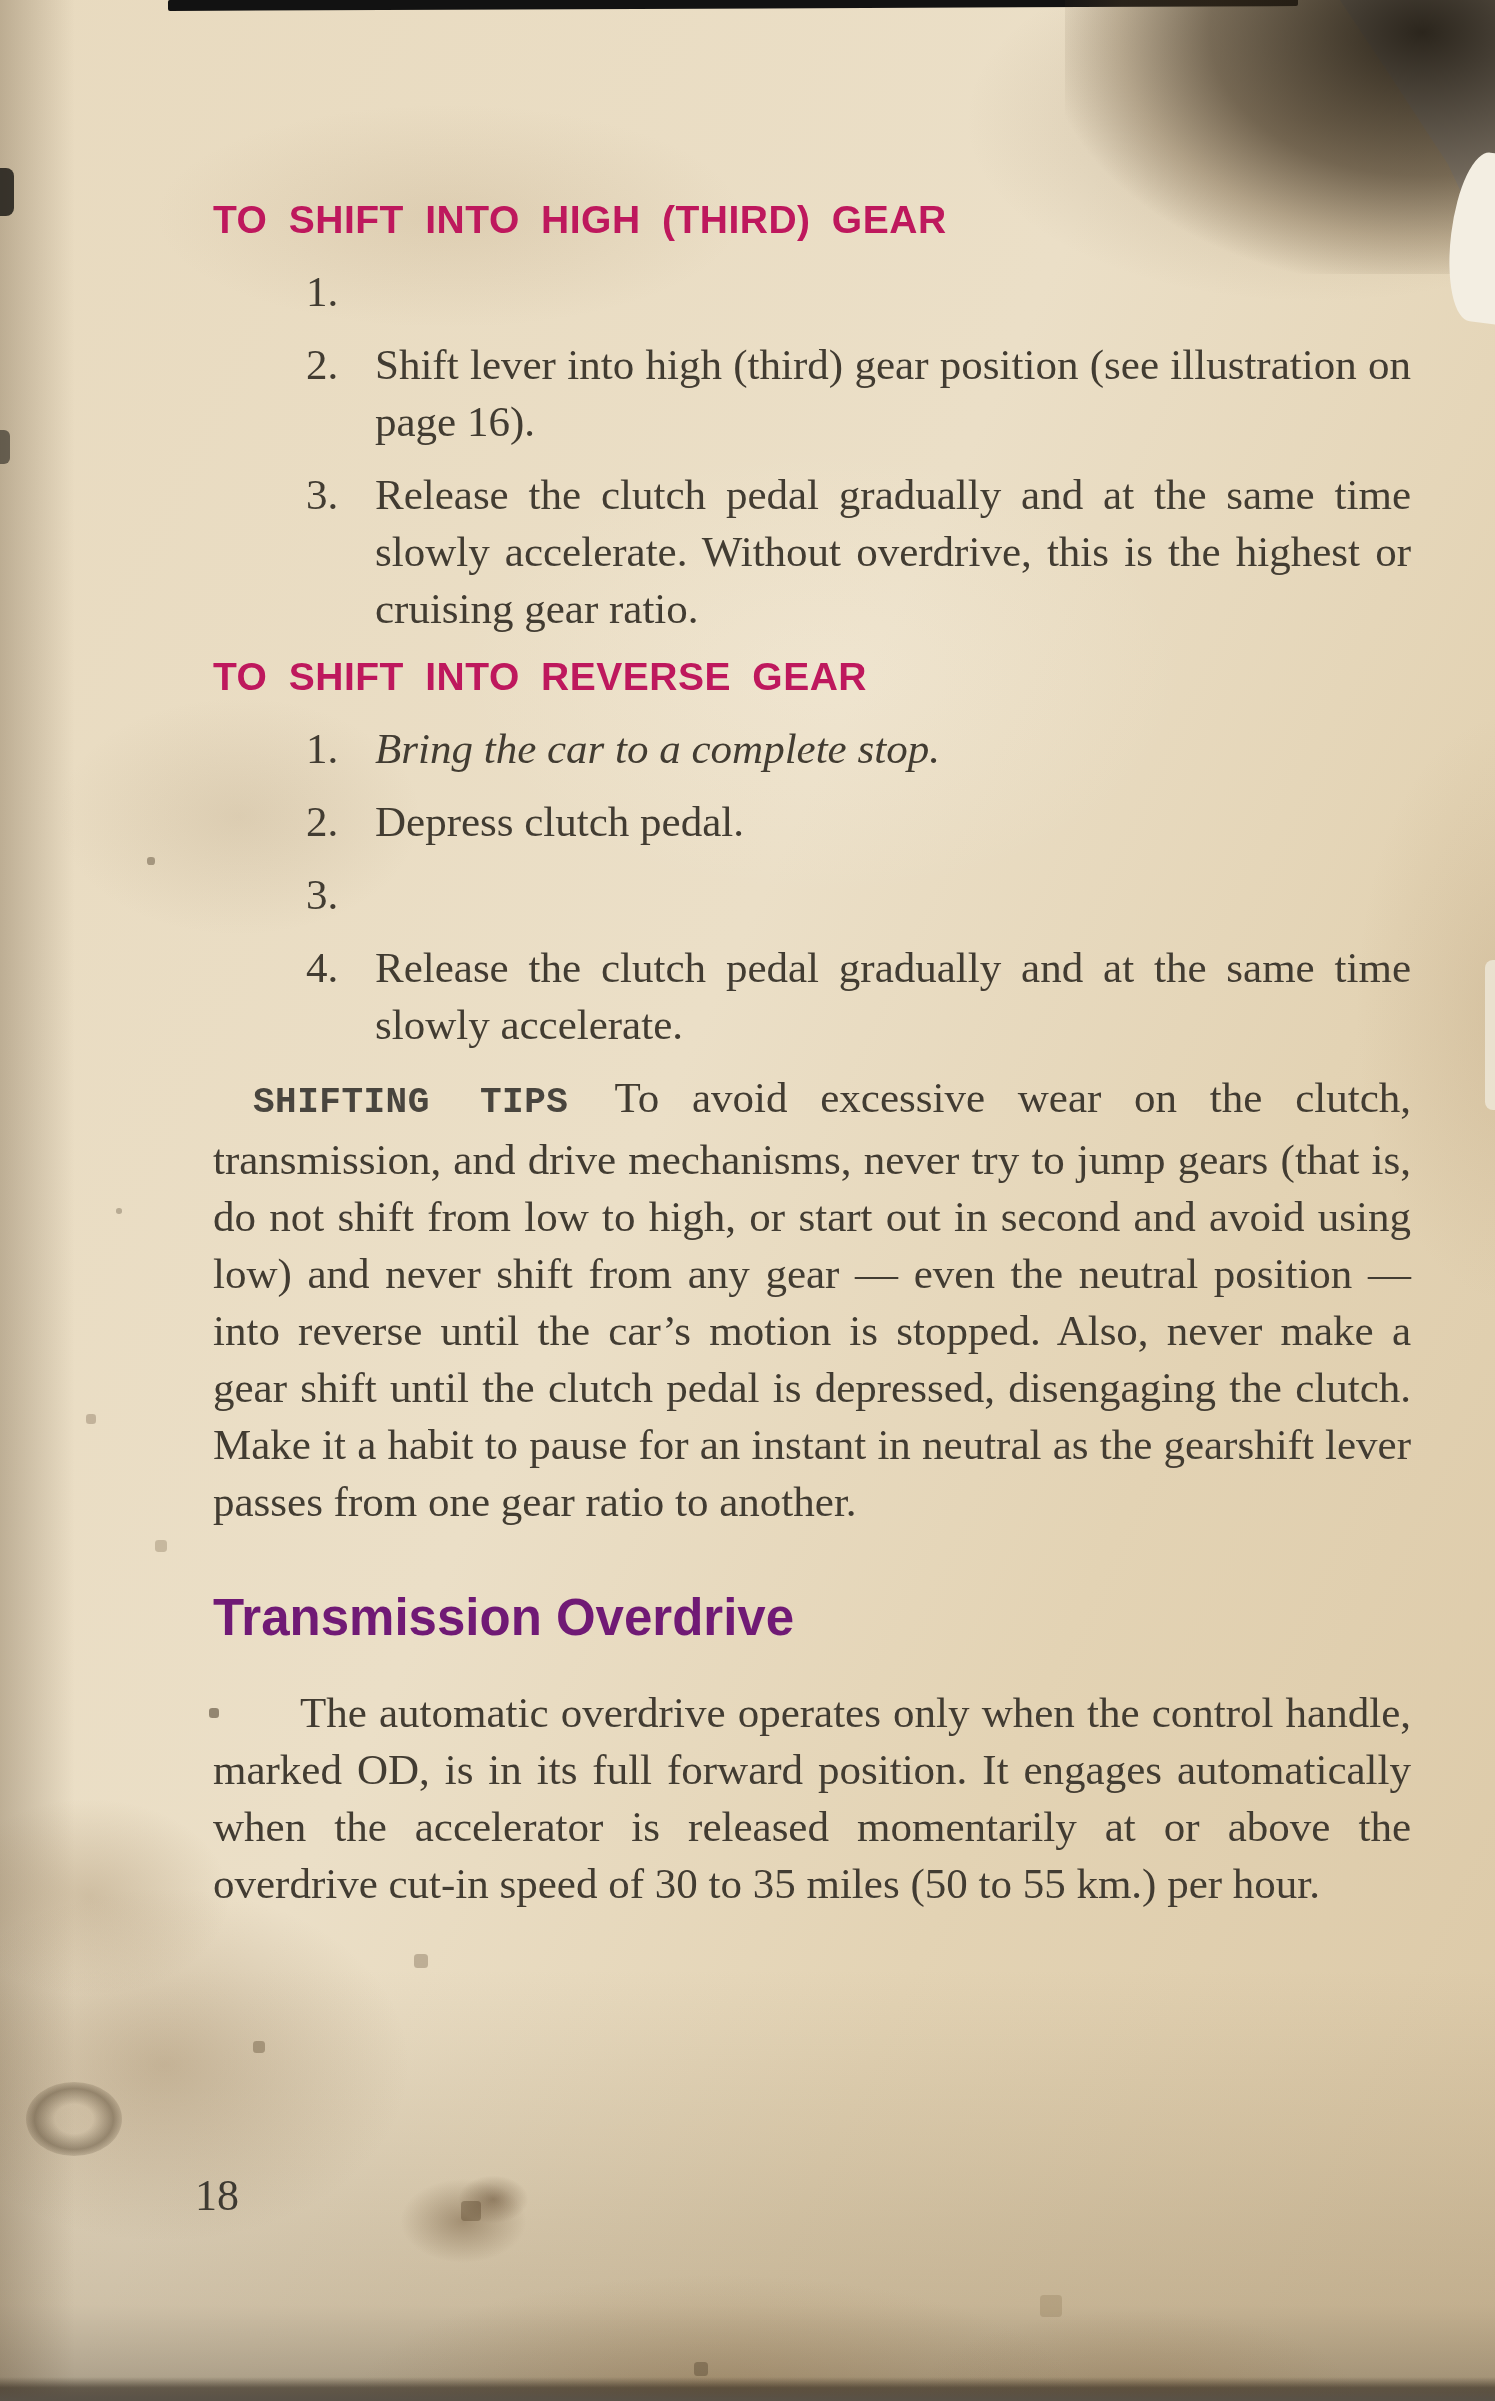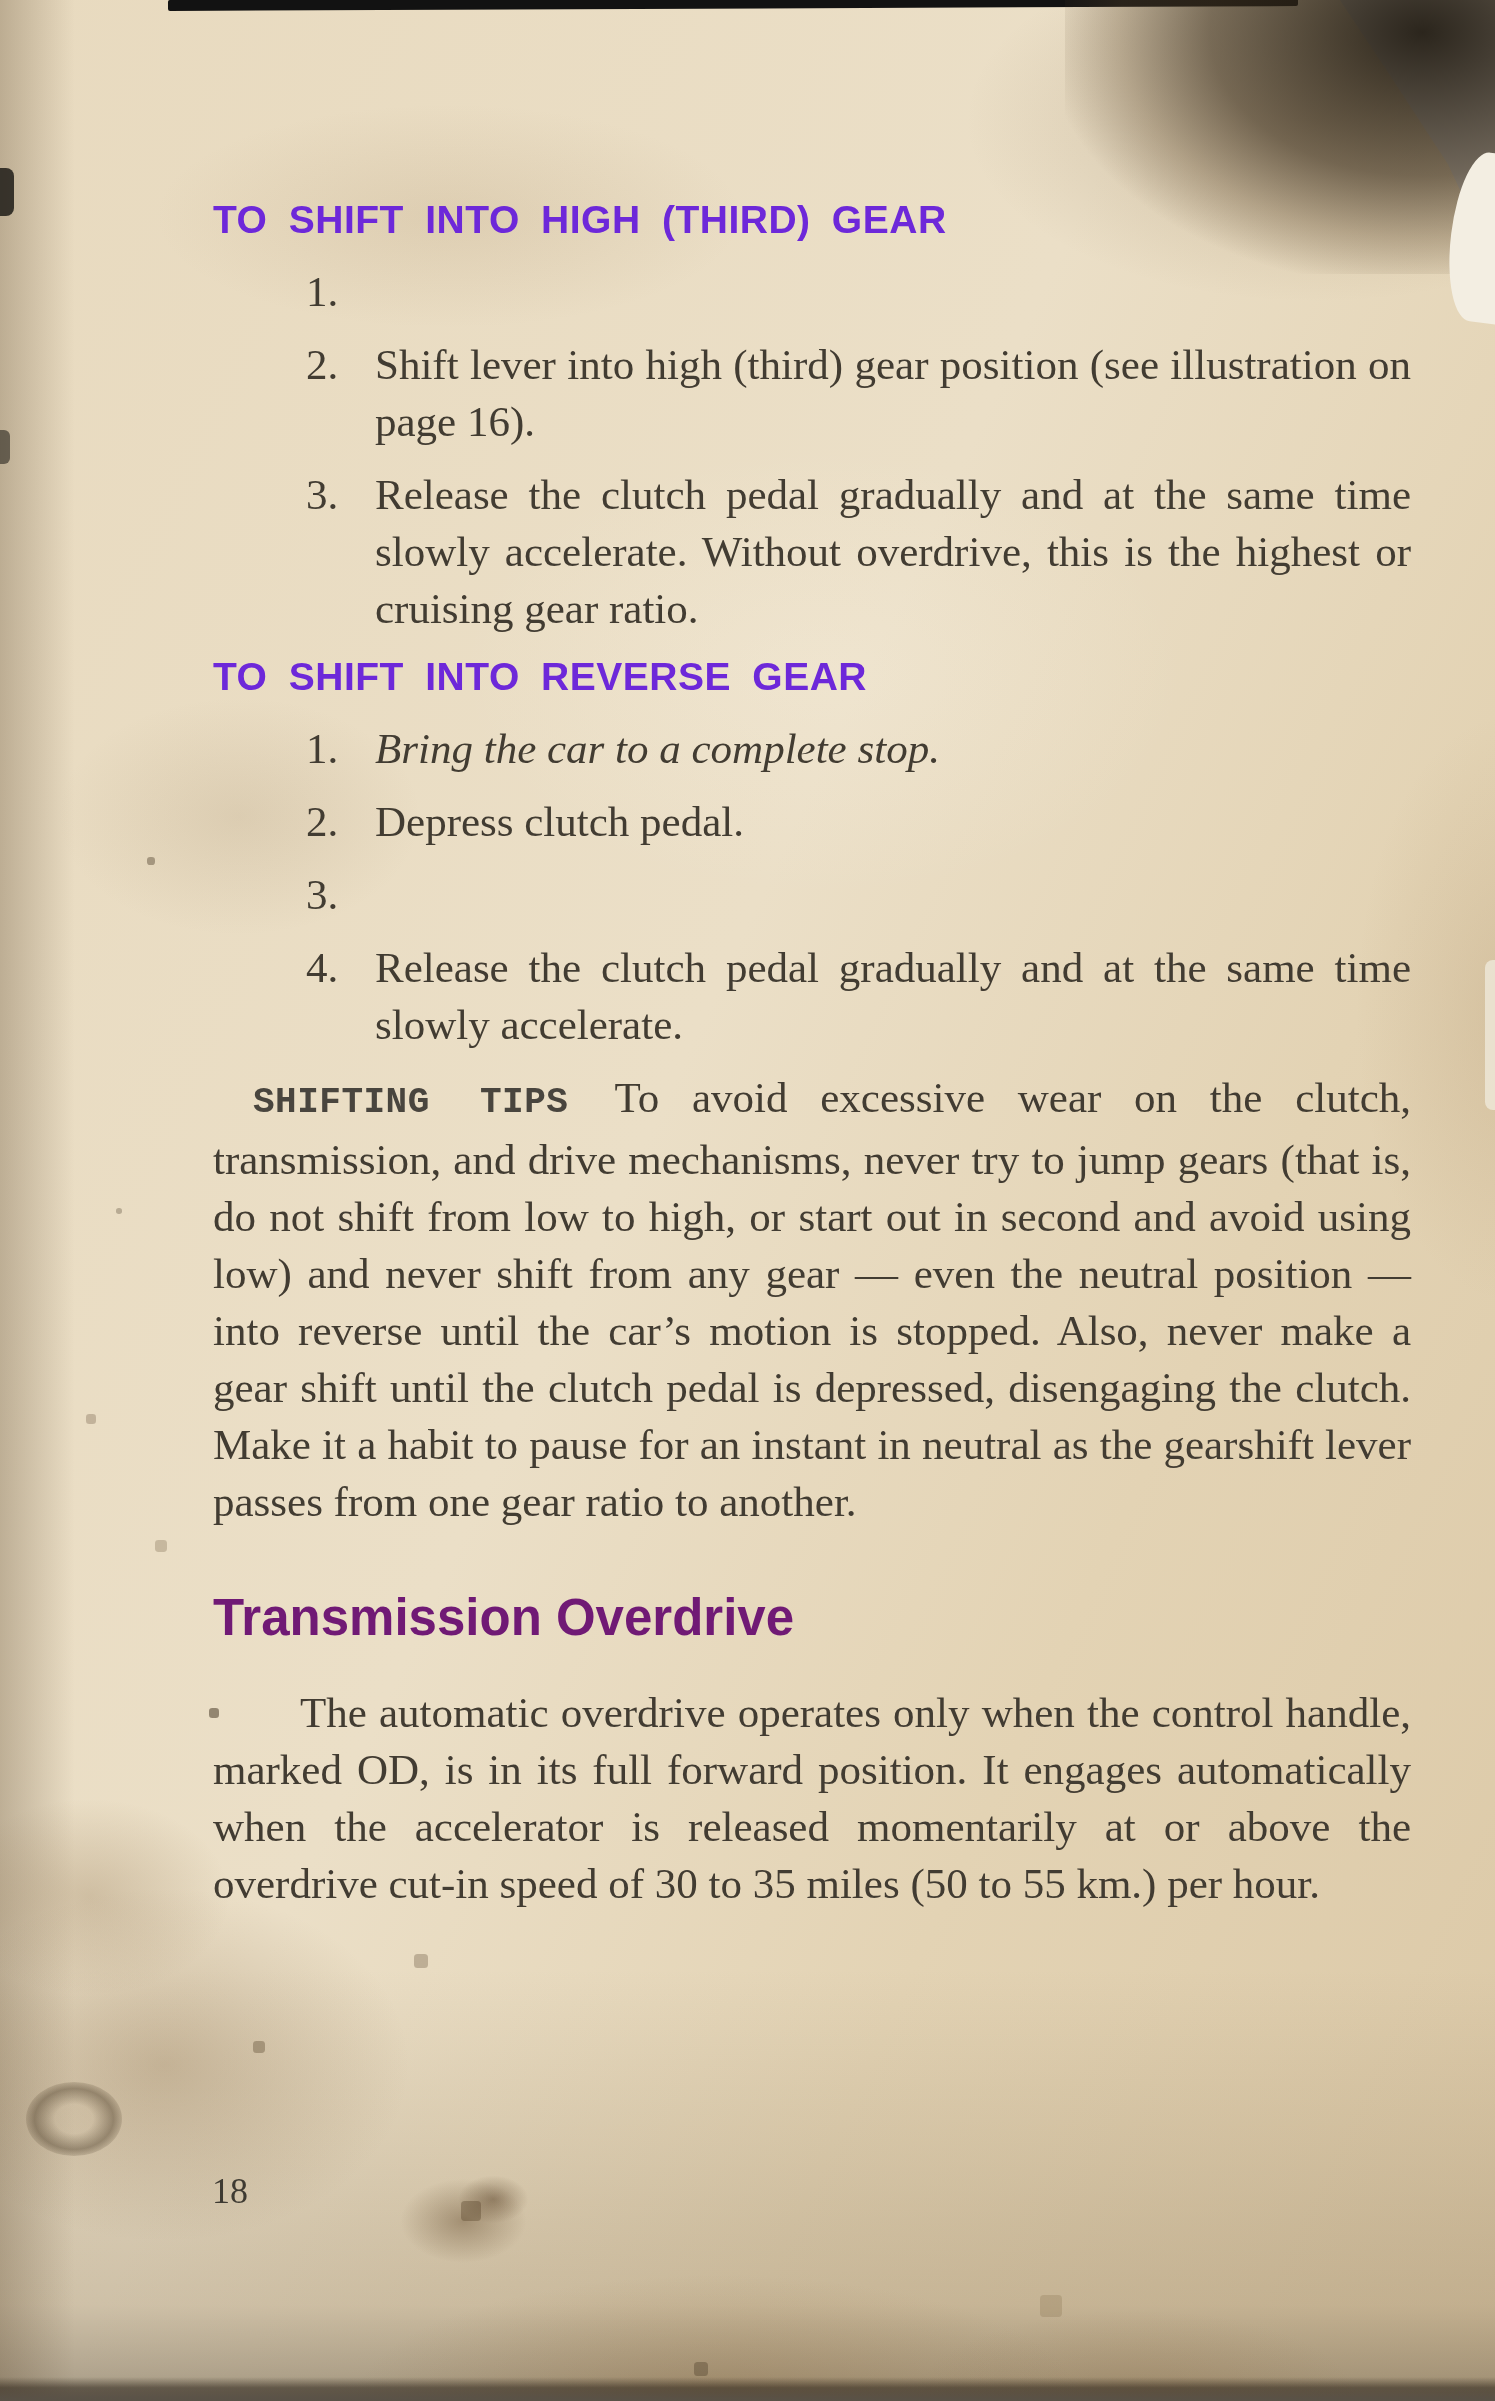--- a/index.html
+++ b/index.html
@@ -86,21 +86,21 @@
   
   .content {
     position:absolute; left:213px; top:180px; width:1198px;
     color:#423c32;
     font-size:43px; line-height:57px;
     text-align:justify;
   }
   .sec-heading {
     font-family:"Liberation Sans", sans-serif;
     font-weight:bold; font-size:39px; line-height:47px;
-    color:#6d28d9;
+    color:#be185d;
     letter-spacing:.5px; word-spacing:10px;
     margin:16px 0 20px 0;
     text-align:left;
   }
   ol { list-style:none; }
   li.item { display:flex; margin-bottom:16px; }
   li.item .num { flex:0 0 69px; margin-left:93px; }
   li.item .txt { flex:1; }
   .italic { font-style:italic; }
   .tips { text-indent:40px; }
@@ -113,22 +113,22 @@
   }
   .od-heading {
     font-family:"Liberation Sans", sans-serif;
     font-weight:bold; font-size:51px; line-height:60px;
     color:#701a75;
     margin:58px 0 36px 0;
     text-align:left;
   }
   .od-text { text-indent:87px; }
   .page-number {
-    position:absolute; left:212px; top:2170px;
-    font-size:36px; color:#3e3a32;
+    position:absolute; left:195px; top:2170px;
+    font-size:44px; color:#3e3a32;
     font-family:"Liberation Serif", serif;
   }
 </style>
 </head>
 <body>
 
 <div class="paper"></div>
 <div class="top-bar"></div>
 <div class="corner-gray"></div>
 <div class="corner-curl"></div>

